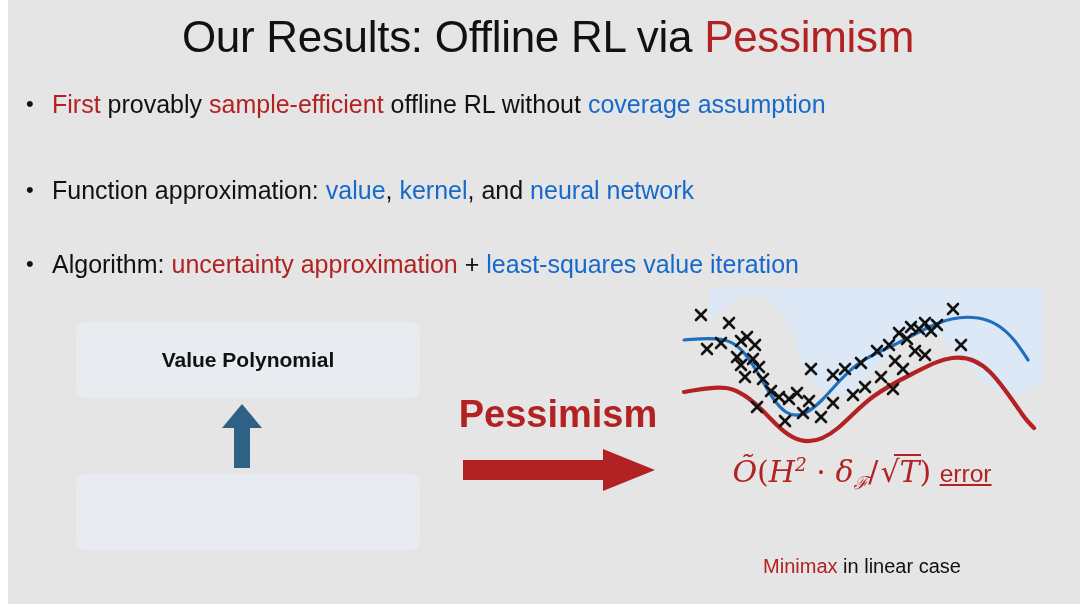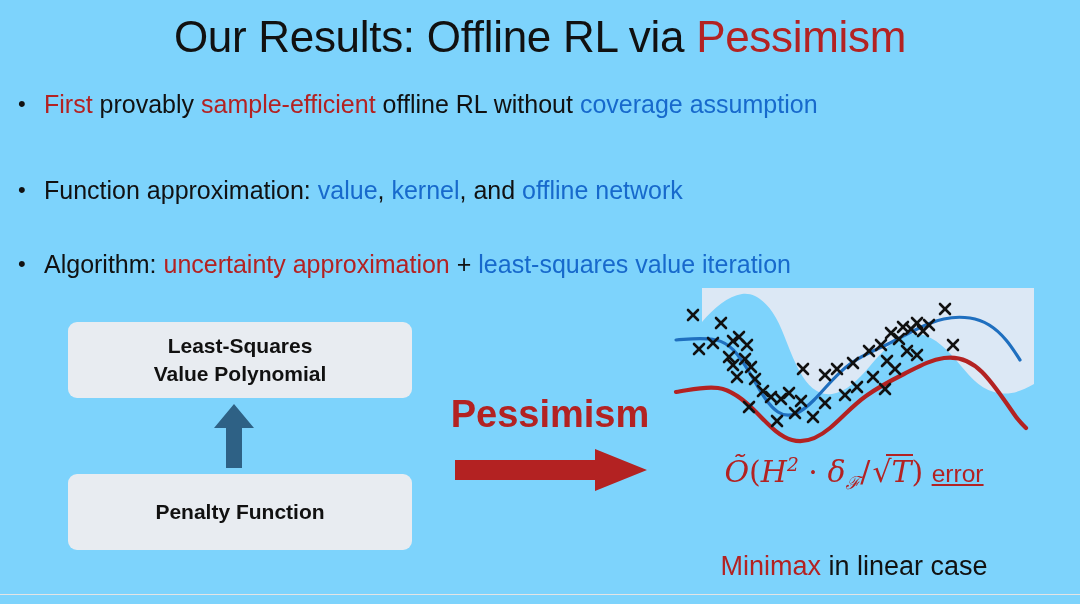--- a/index.html
+++ b/index.html
@@ -12,21 +12,22 @@
     height: 604px;
     position: relative;
     overflow: hidden;
     font-family: "Liberation Sans", sans-serif;
     color: #111111;
   }
 
   #slide {
     position: absolute;
     inset: 0;
-    background: #7dd3fc;
+    background: #e5e5e5;
+    margin-left: 8px;
   }
 
   
   #slide-title {
     position: absolute;
     top: 8px;
     left: 0;
     width: 1080px;
     text-align: center;
     font-size: 44px;
@@ -152,21 +153,21 @@
     line-height: 40px;
     color: #B32222;
   }
   #caption-runtime {
     top: 505px;
     font-size: 27px;
     line-height: 36px;
   }
   #caption-minimax {
     top: 548px;
-    font-size: 27px;
+    font-size: 20px;
     line-height: 36px;
   }
 
   
   .math {
     font-family: "DejaVu Serif", "Liberation Serif", serif;
     font-style: italic;
   }
   .math .up { font-style: normal; }
   sup.exp {
@@ -221,42 +222,40 @@
   <div class="bullet-row" id="bullet-1">
     <span class="bullet-dot">•</span>
     <span class="bullet-body">
       <span class="tx-red">First </span><span class="tx-black">provably </span><span class="tx-red">sample-efficient</span><span class="tx-black"> offline RL without </span><span class="tx-blue">coverage assumption</span>
     </span>
   </div>
 
   <div class="bullet-row" id="bullet-2">
     <span class="bullet-dot">•</span>
     <span class="bullet-body">
-      <span class="tx-black">Function approximation: </span><span class="tx-blue">value</span><span class="tx-black">, </span><span class="tx-blue">kernel</span><span class="tx-black">, and </span><span class="tx-blue">offline network</span>
+      <span class="tx-black">Function approximation: </span><span class="tx-blue">value</span><span class="tx-black">, </span><span class="tx-blue">kernel</span><span class="tx-black">, and </span><span class="tx-blue">neural network</span>
     </span>
   </div>
 
   <div class="bullet-row" id="bullet-3">
     <span class="bullet-dot">•</span>
     <span class="bullet-body">
       <span class="tx-black">Algorithm: </span><span class="tx-red">uncertainty approximation</span><span class="tx-black"> + </span><span class="tx-blue">least-squares value iteration</span>
     </span>
   </div>
 
   <div class="flow-box" id="box-lsvi">
-    <span>Least-Squares</span>
     <span>Value Polynomial</span>
   </div>
 
   <svg id="flow-arrow-up" viewBox="0 0 44 64">
     <polygon points="22,0 42,24 30,24 30,64 14,64 14,24 2,24" fill="#2E6185"></polygon>
   </svg>
 
   <div class="flow-box" id="box-penalty">
-    <span>Penalty Function</span>
   </div>
 
   <div id="pessimism-label">Pessimism</div>
 
   <svg id="pessimism-arrow" viewBox="0 0 192 42">
     <polygon points="0,11 140,11 140,0 192,21 140,42 140,31 0,31" fill="#B32222"></polygon>
   </svg>
 
   <svg id="plot-figure" viewBox="0 0 362 166" preserveAspectRatio="none">
 

